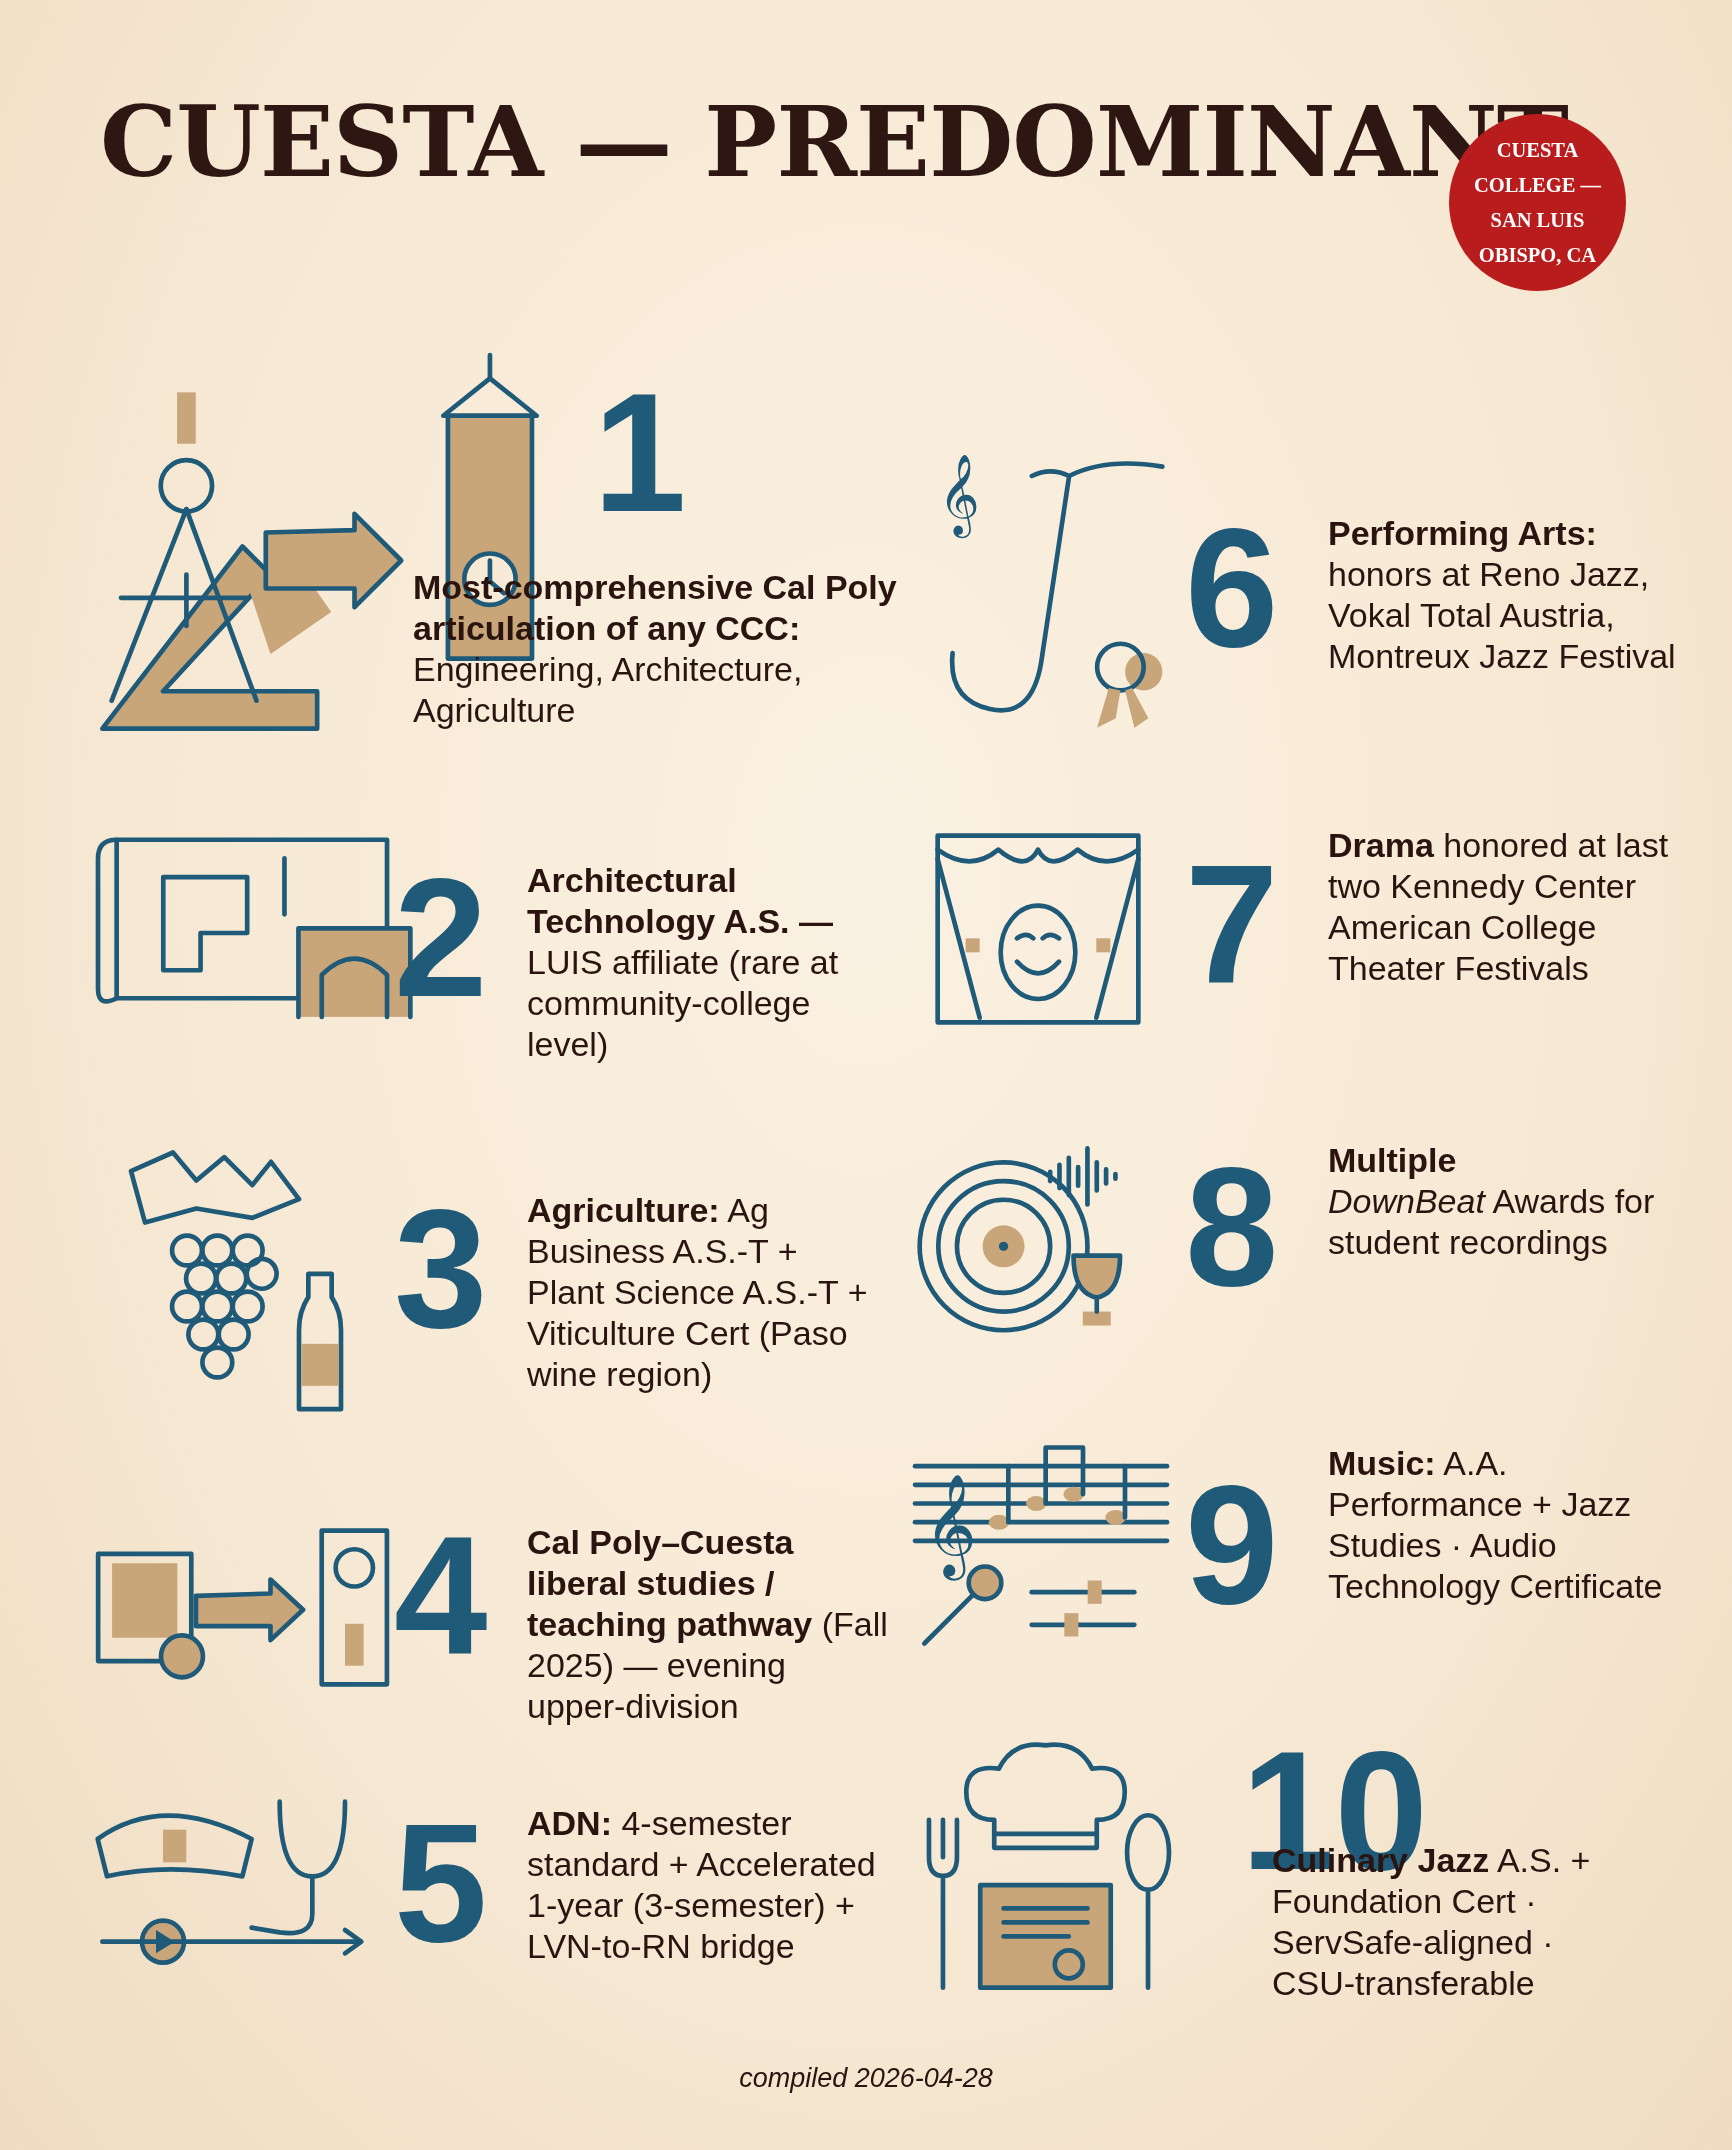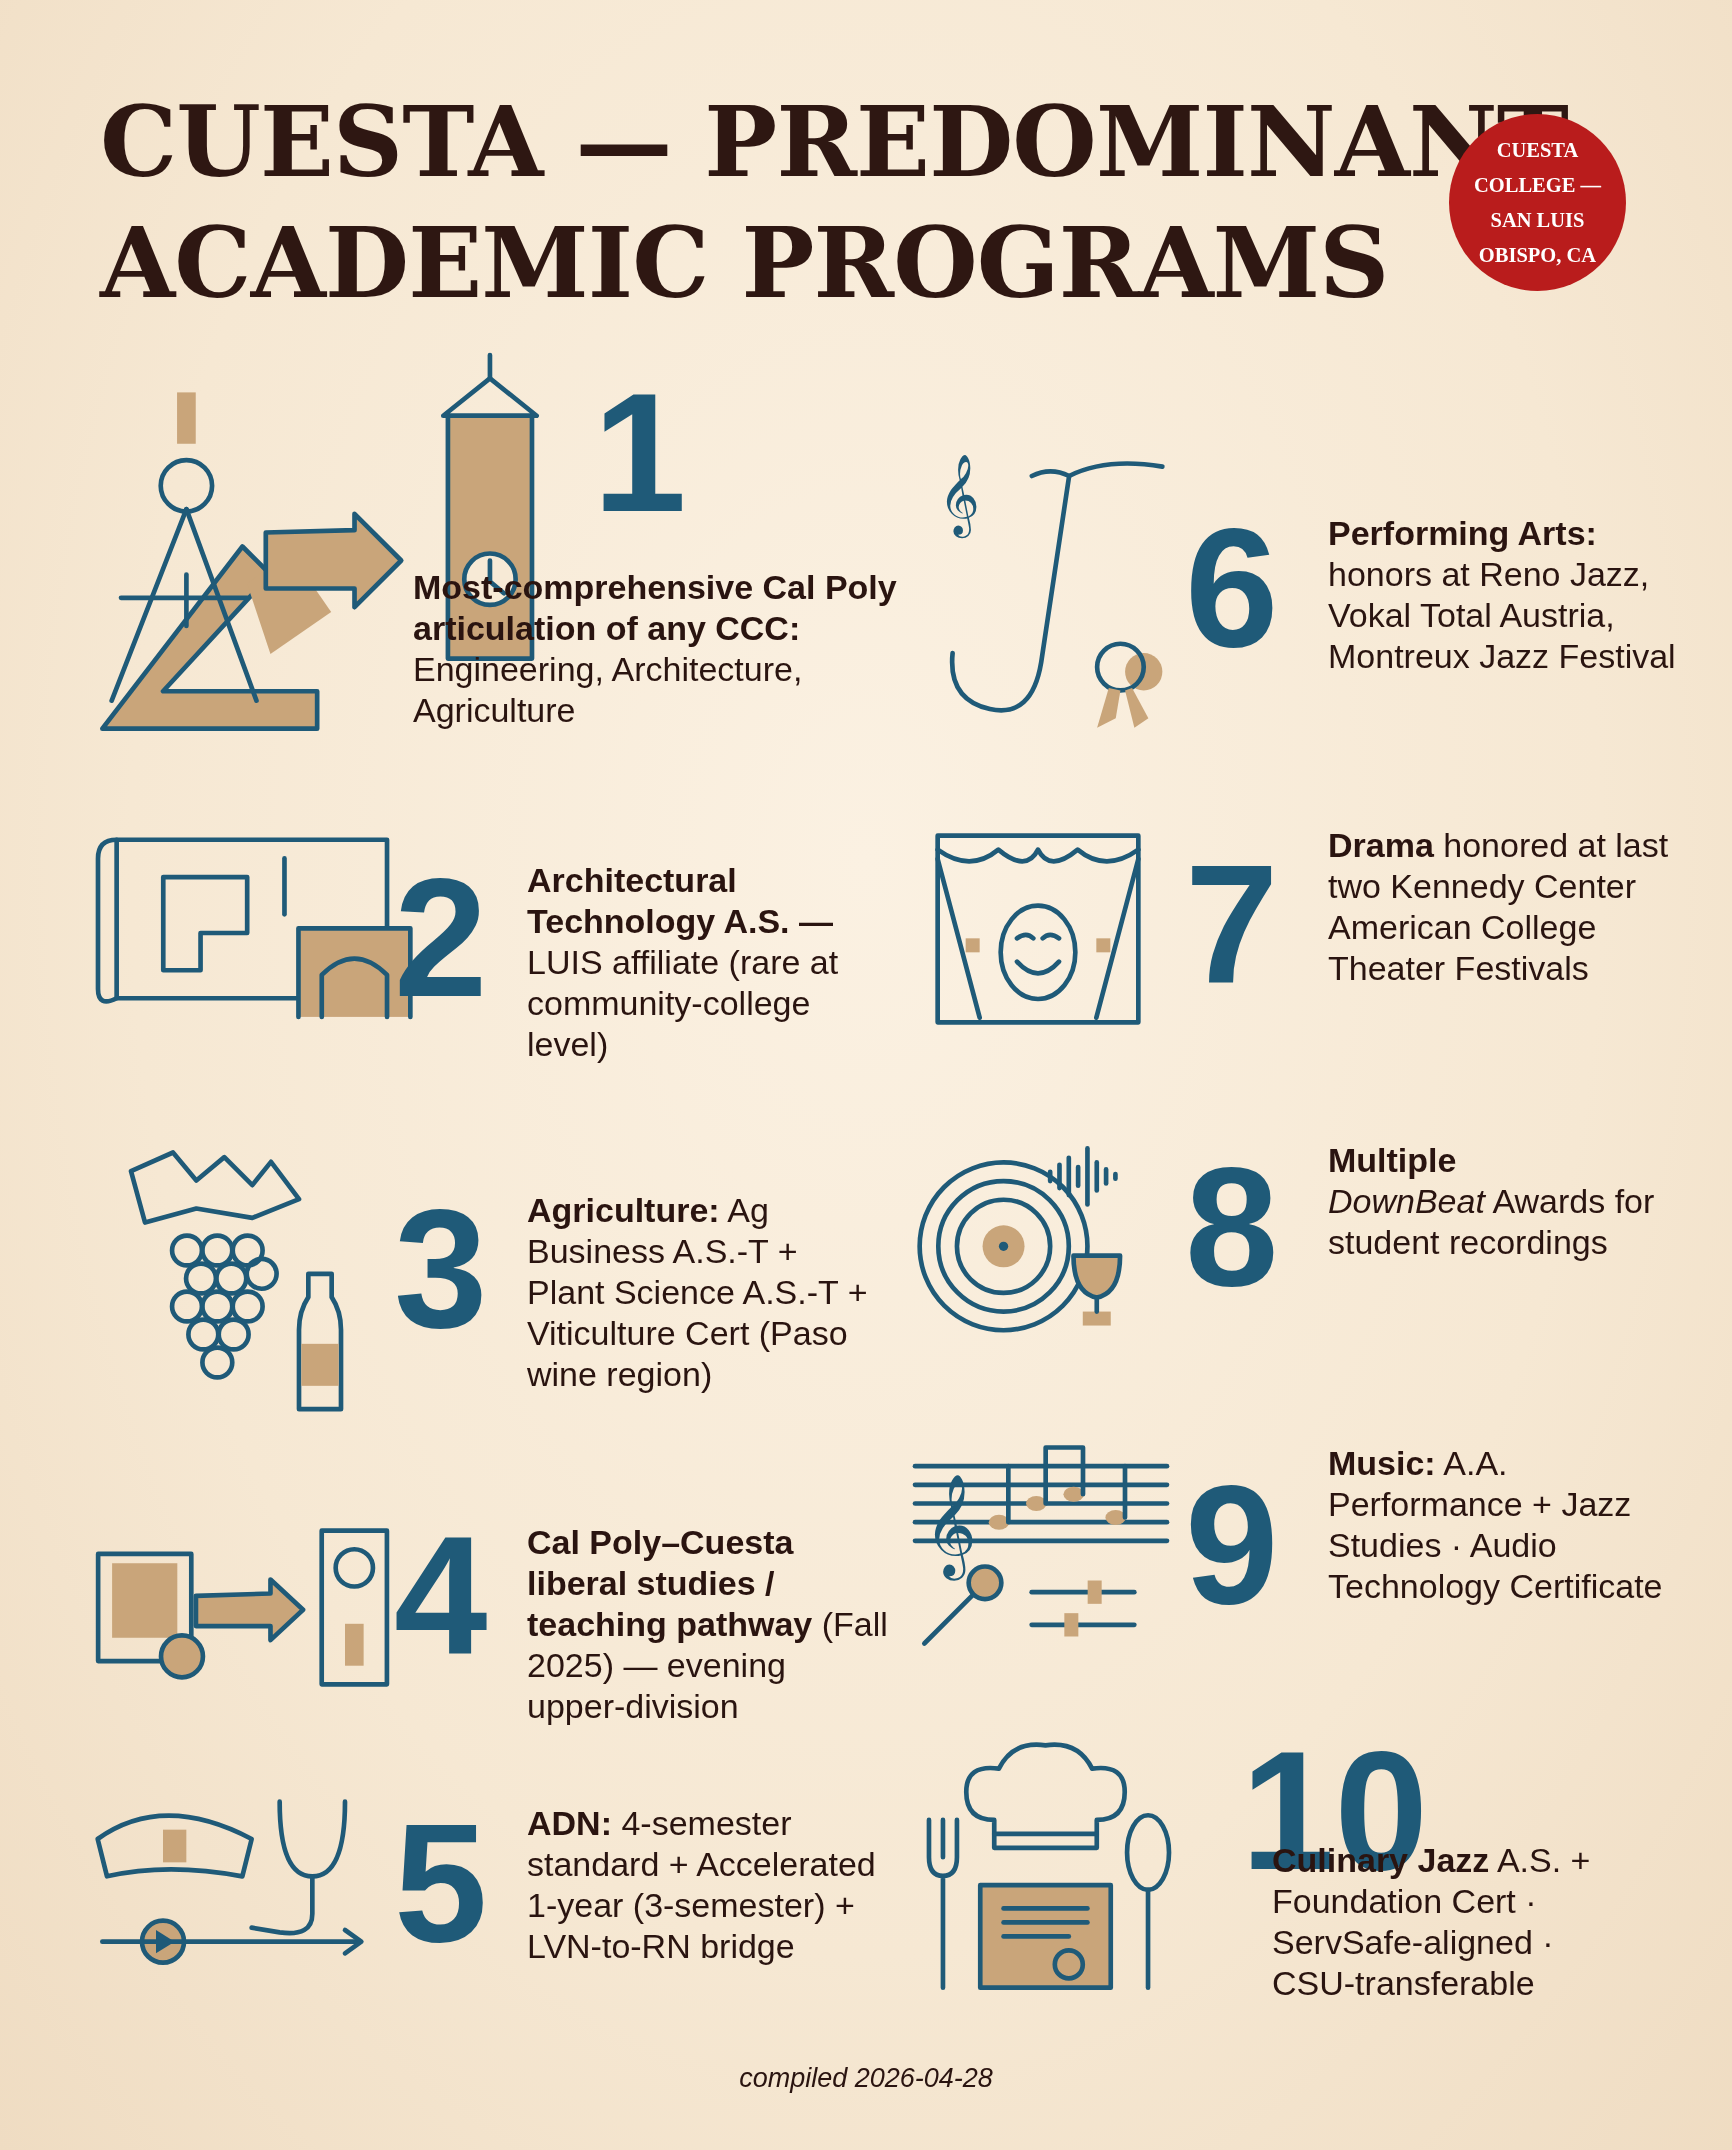--- a/index.html
+++ b/index.html
@@ -40,21 +40,20 @@
   }
   svg { overflow:visible; }
   .st { fill:none; stroke:#1f5a78; stroke-width:10; stroke-linecap:round; stroke-linejoin:round; }
   .tan { fill:#c9a57a; }
 </style>
 </head>
 <body>
 
 <div class="title">
   <div>CUESTA — PREDOMINANT</div>
-  <div>ACADEMIC PROGRAMS</div>
 </div>
 
 <div class="badge">
   <span>CUESTA
 COLLEGE —
 SAN LUIS
 OBISPO, CA</span>
 </div>
 
 <div class="item">

